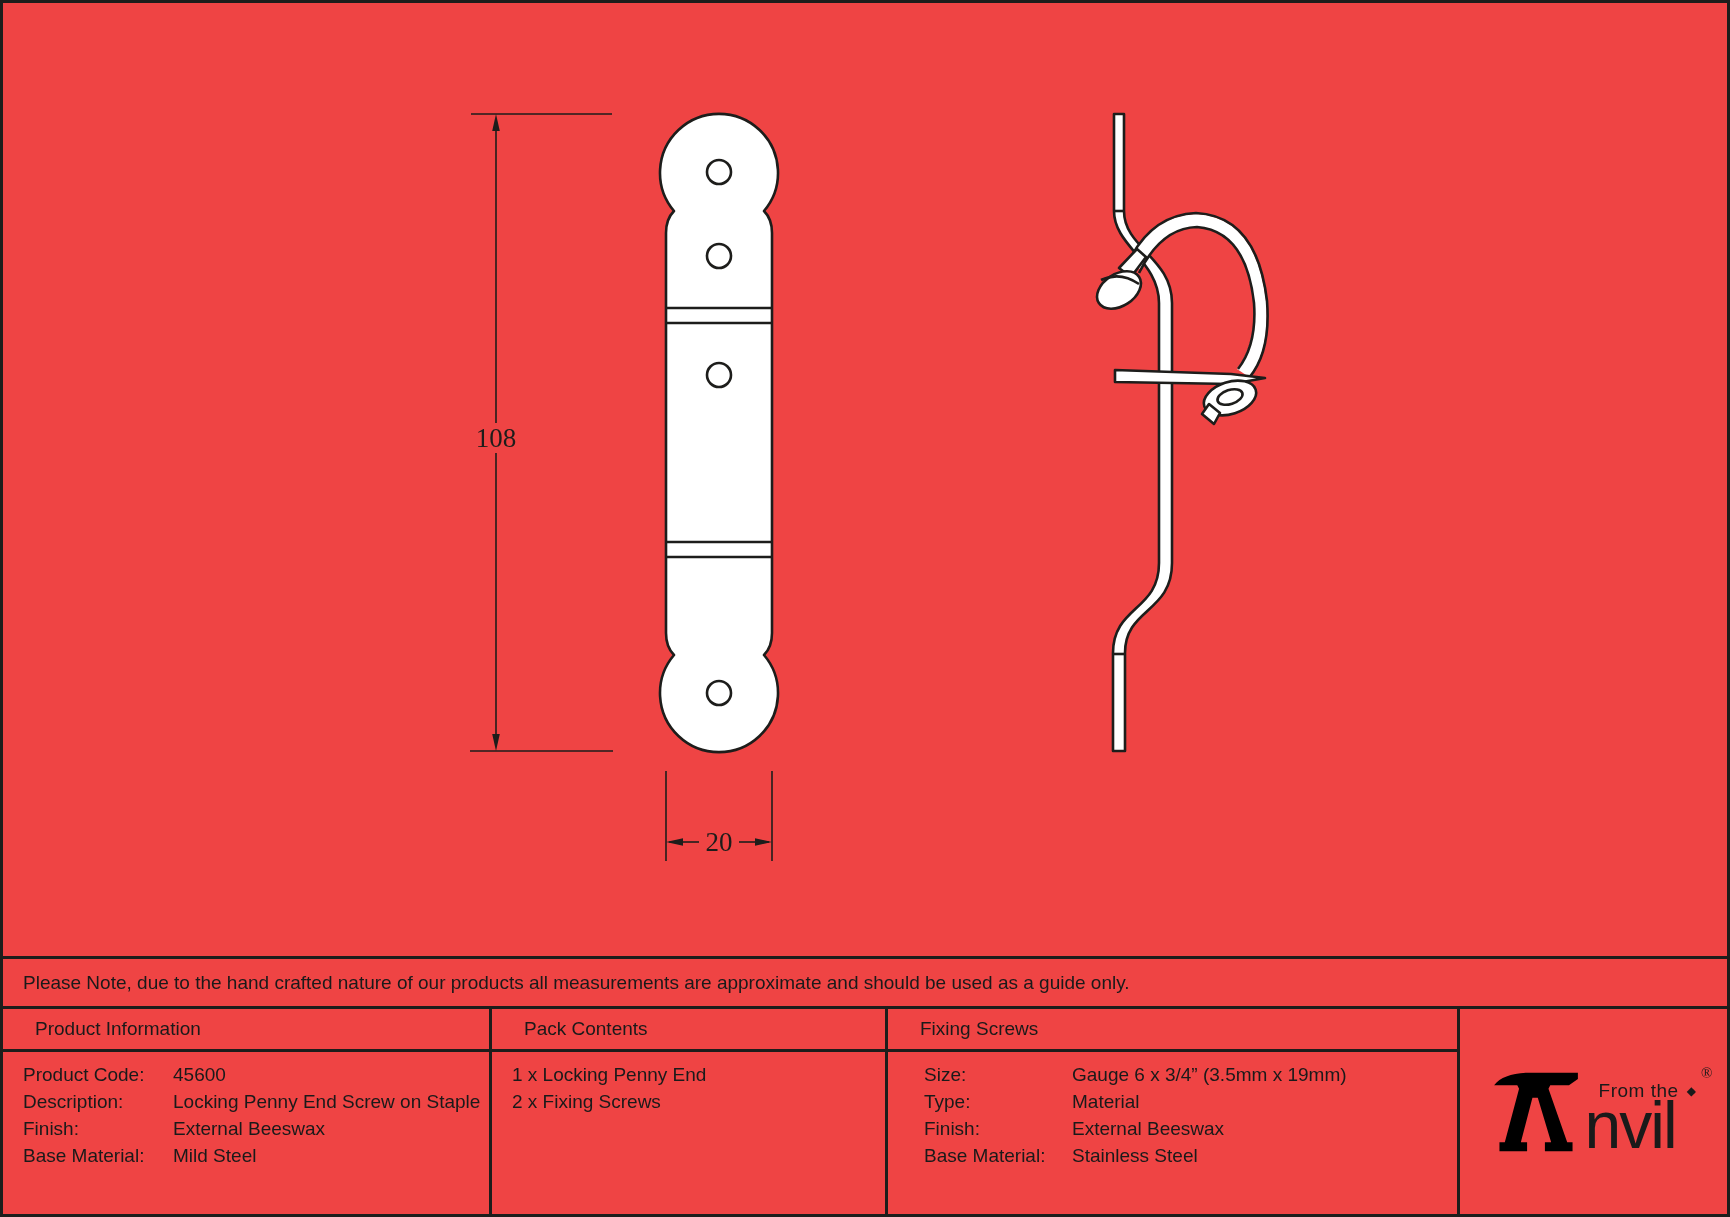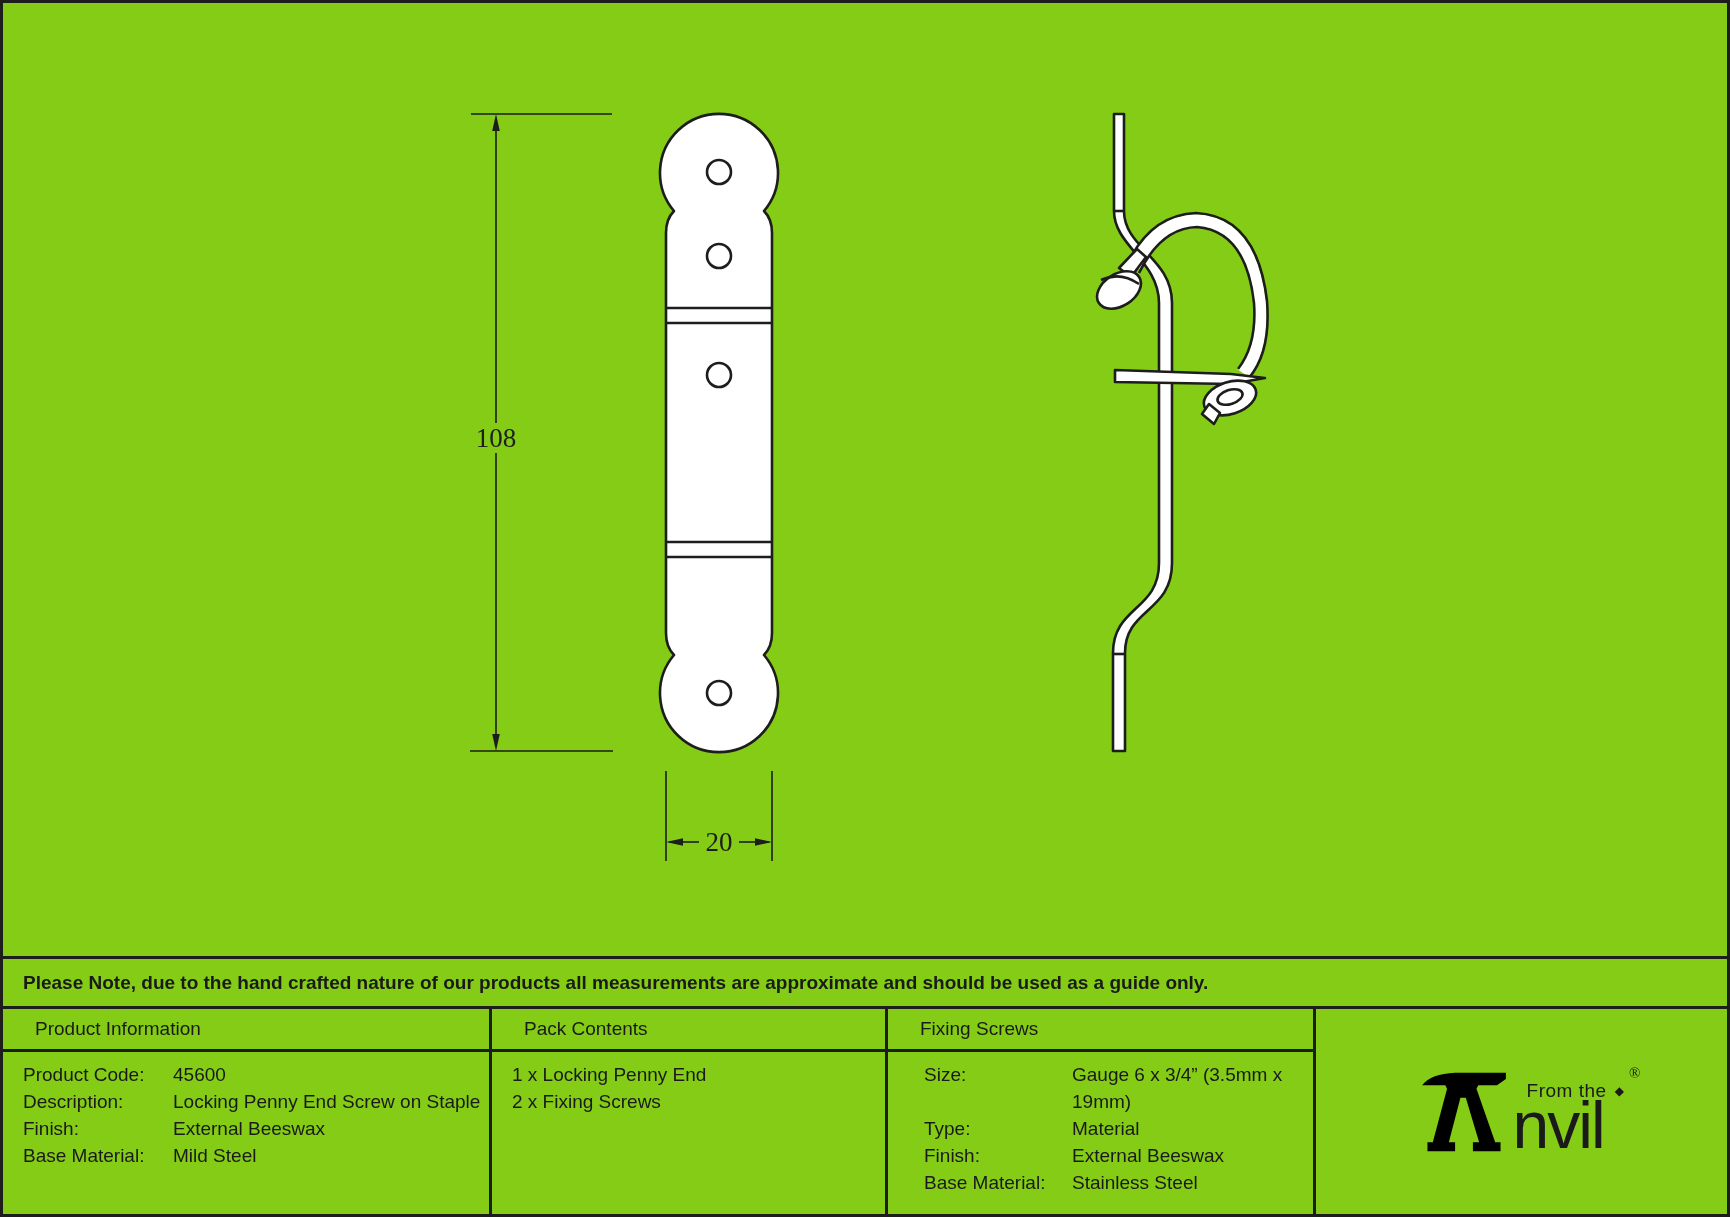--- a/index.html
+++ b/index.html
@@ -1,41 +1,40 @@
 <!DOCTYPE html>
 <html><head>
 <meta charset="utf-8">
 <style>
   html,body{margin:0;padding:0;background:#888;}
   .sheet{
     position:relative; width:1730px; height:1217px;
-    background:#84cc16; box-sizing:border-box;
+    background:#ef4444; box-sizing:border-box;
     border:3px solid #1d1d1b;
     font-family:"Liberation Sans", sans-serif;
     color:#1a1a1a; overflow:hidden;
   }
   svg text{fill:#1d1d1b;}
   .dim-text{font-family:"Liberation Serif","DejaVu Serif",serif; font-size:27px;}
   .drawing{position:absolute; left:0; top:0;}
   .bottom{
     position:absolute; left:0; top:953px; right:0; bottom:0;
     display:flex; flex-direction:column;
     border-top:3px solid #1d1d1b;
   }
   .note-row{
     height:47px; flex:0 0 47px; display:flex; align-items:center;
     padding-left:20px; border-bottom:3px solid #1d1d1b;
     font-size:19px;
-    font-weight:bold;
   }
   .table-row{flex:1; display:flex; min-height:0;}
   .col{box-sizing:border-box; border-right:3px solid #1d1d1b; display:flex; flex-direction:column;}
   .col1{width:489px;}
   .col2{width:396px;}
-  .col3{width:428px;}
+  .col3{width:572px;}
   .col4{flex:1; border-right:none; align-items:center; justify-content:center;}
   .cell-header{
     height:40px; flex:0 0 40px; border-bottom:3px solid #1d1d1b;
     display:flex; align-items:center; padding-left:32px;
     font-size:19px;
   }
   .cell-body{padding:9px 0 0 20px; font-size:19px; line-height:27px;}
   .kv{display:flex;}
   .kv .k{width:150px; flex:0 0 150px;}
   .col3 .cell-body{padding-left:36px;}

